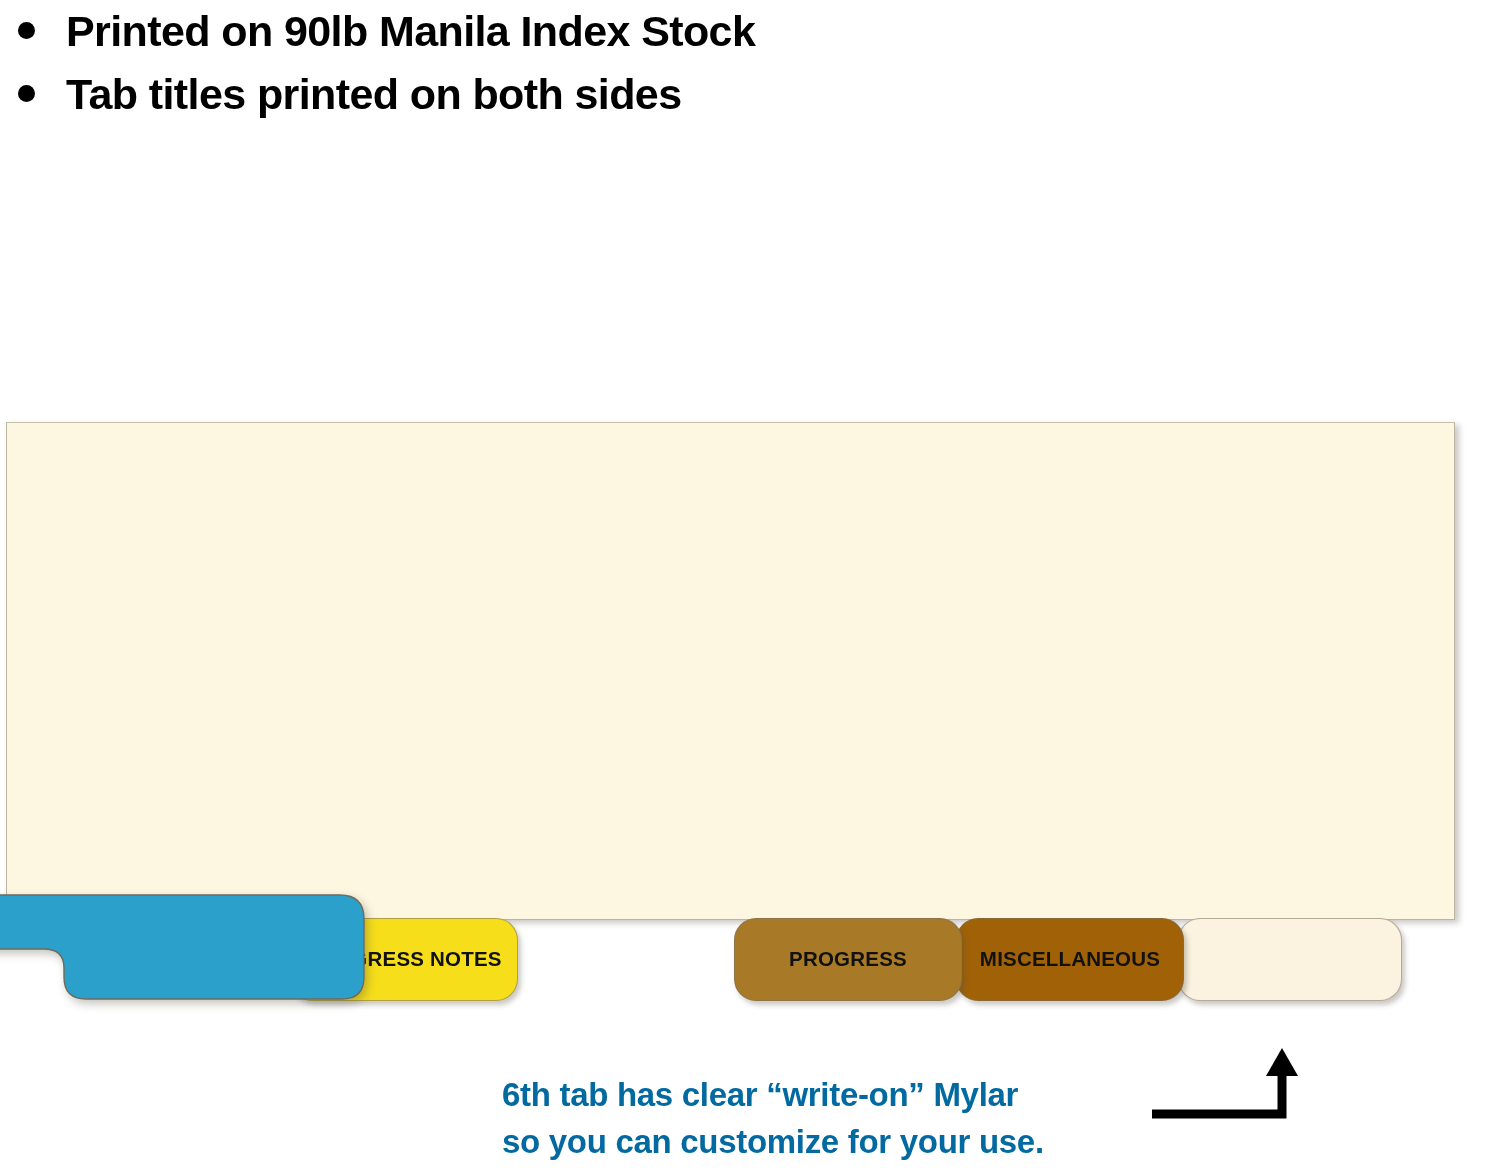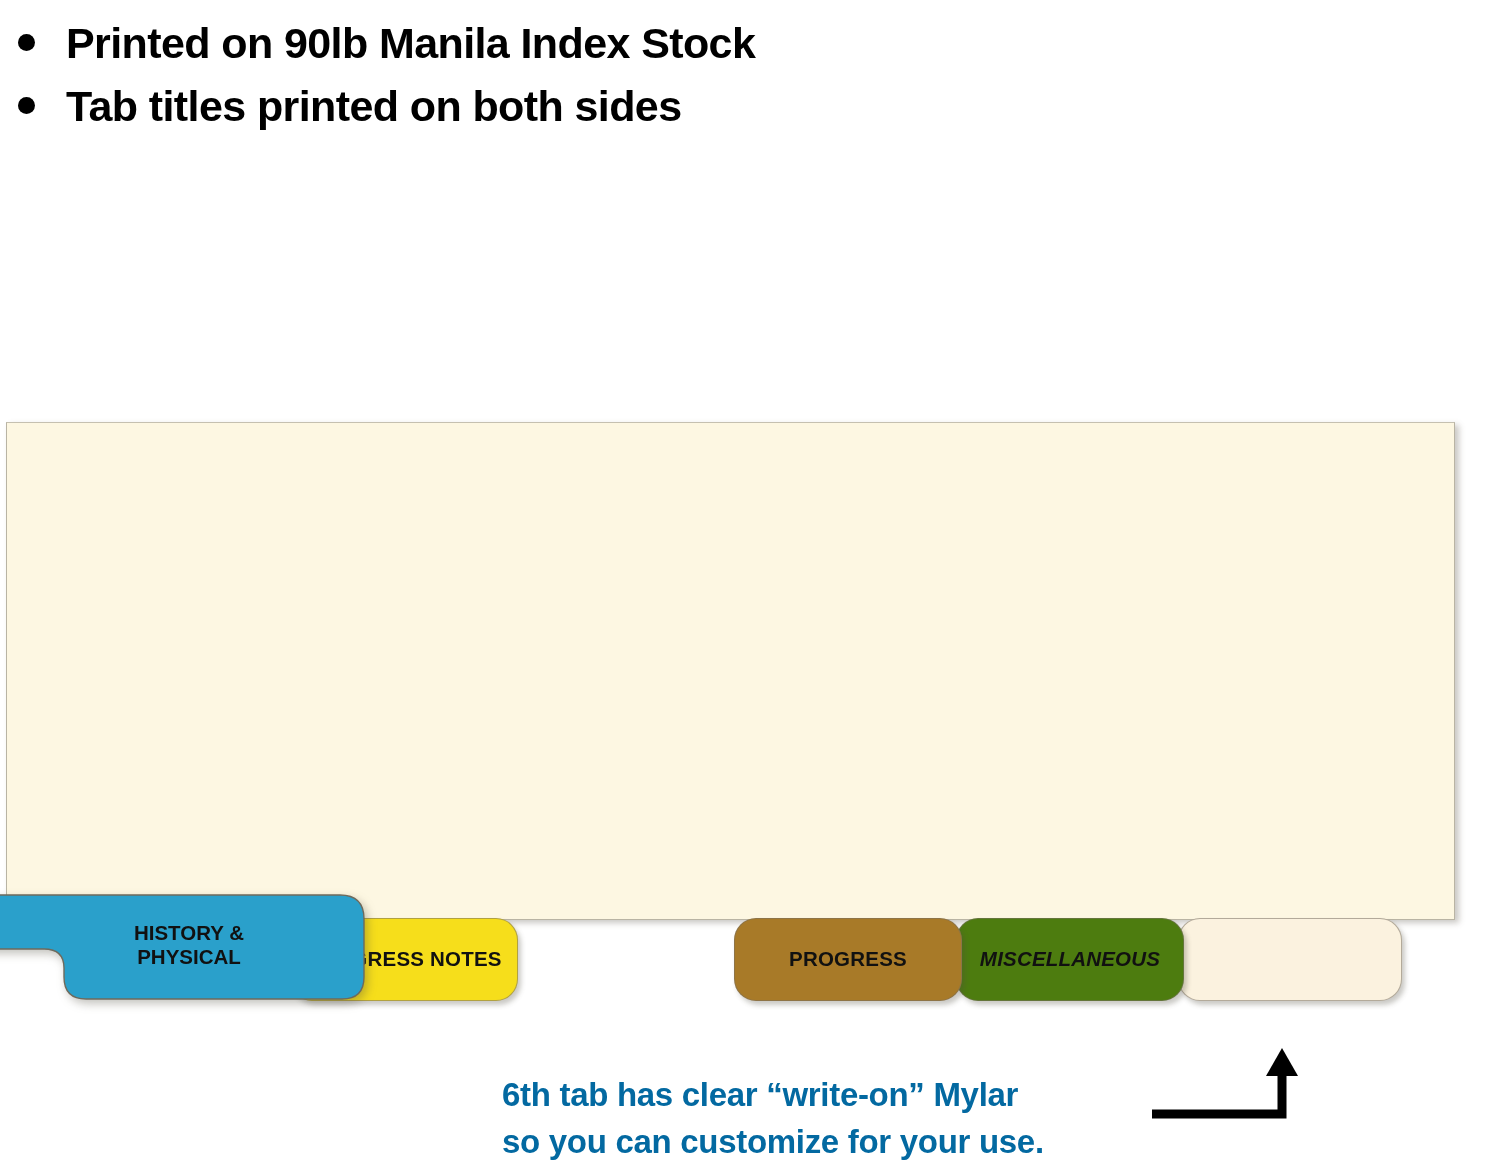--- a/index.html
+++ b/index.html
@@ -14,21 +14,21 @@
     position: relative;
     overflow: hidden;
     font-family: "Liberation Sans", sans-serif;
     -webkit-font-smoothing: antialiased;
   }
 
   
   .features {
     position: absolute;
     left: 0;
-    top: 12px;
+    top: 0;
     width: 1000px;
     padding: 0;
     margin: 0;
     list-style: none;
   }
   .feature-item {
     position: relative;
     padding-left: 66px;
     font-size: 43px;
     line-height: 1.46;
@@ -177,34 +177,32 @@
                L388,104
                Q388,126 366,126
                L110,126
                Q88,126 88,104
                L88,95
                Q88,76 68,76
                L-30,76
                L-30,22
                Z" fill="#2AA0CB" stroke="#6e6a5c" stroke-width="1.4" stroke-linejoin="round"></path>
     </svg>
-    <span class="tab-first-text">HISTORY &amp;
-PHYSICAL</span>
   </div>
 
   <div class="tab tab-2" style="background:#F6DE1B;">
     <span class="tab-label">PROGRESS NOTES</span>
   </div>
 
 
   <div class="tab tab-4" style="background:#A87A28;">
     <span class="tab-label">PROGRESS</span>
   </div>
 
-  <div class="tab tab-5" style="background:#4d7c0f;font-style:italic;">
+  <div class="tab tab-5" style="background:#a16207;">
     <span class="tab-label">MISCELLANEOUS</span>
   </div>
 
   <div class="tab tab-6" style="background:#FBF2DF;">
     <span class="tab-label"></span>
   </div>
 
 </div>
 
 <div class="caption">6th tab has clear “write-on” Mylar

